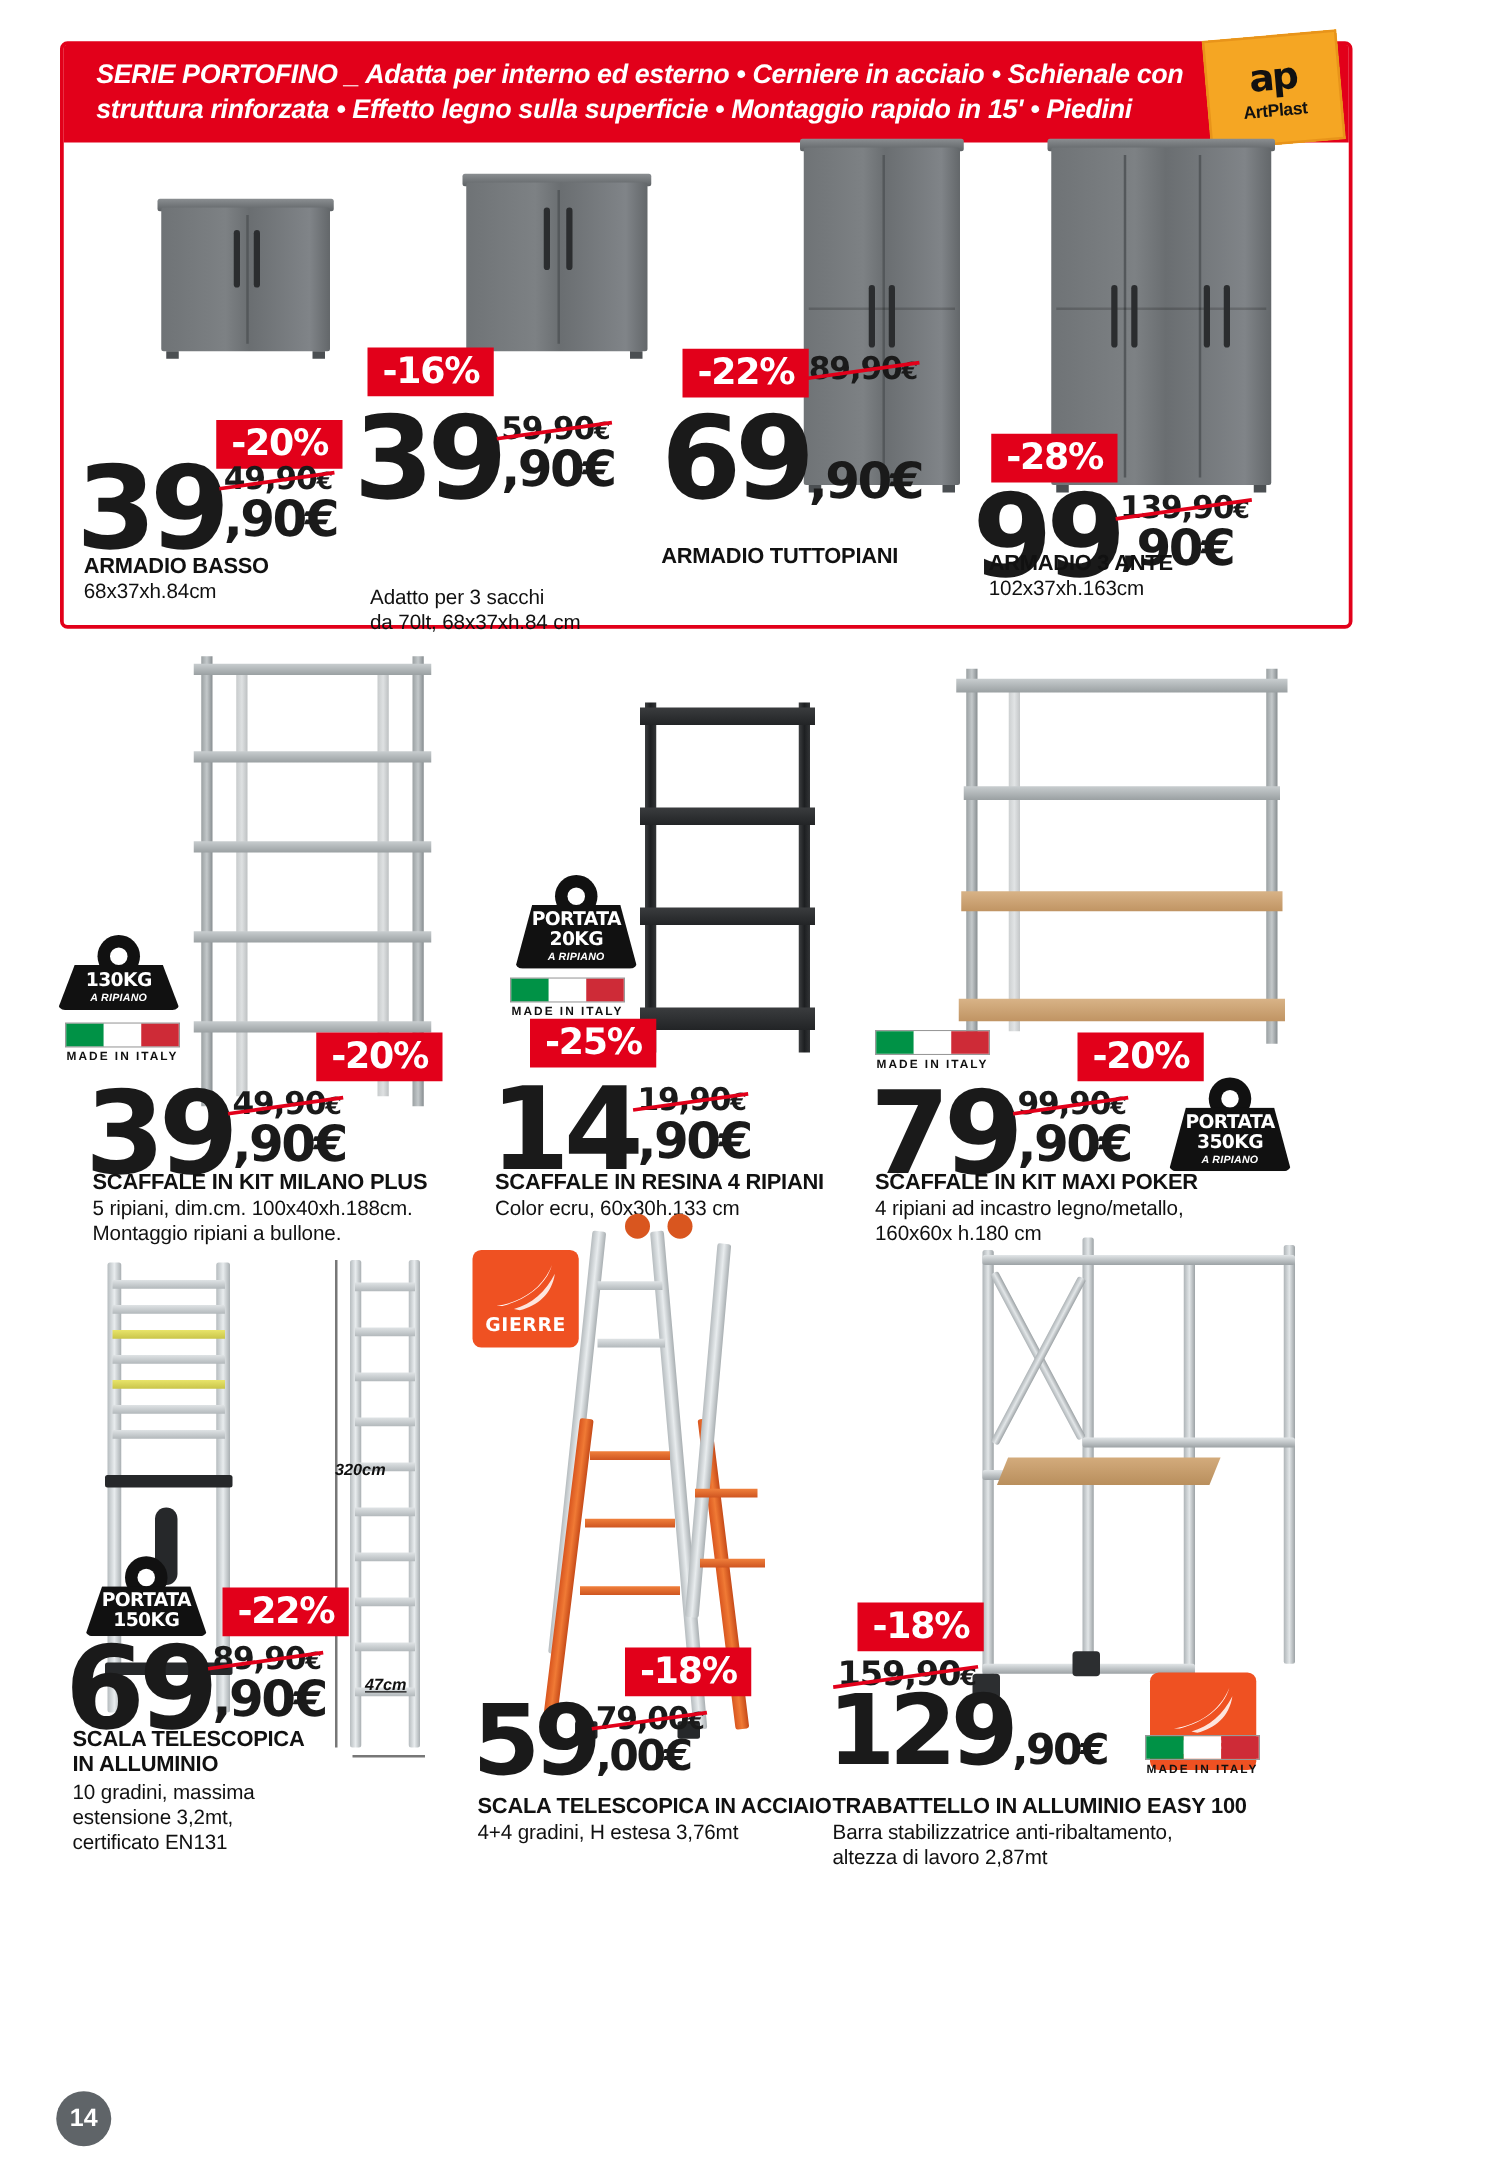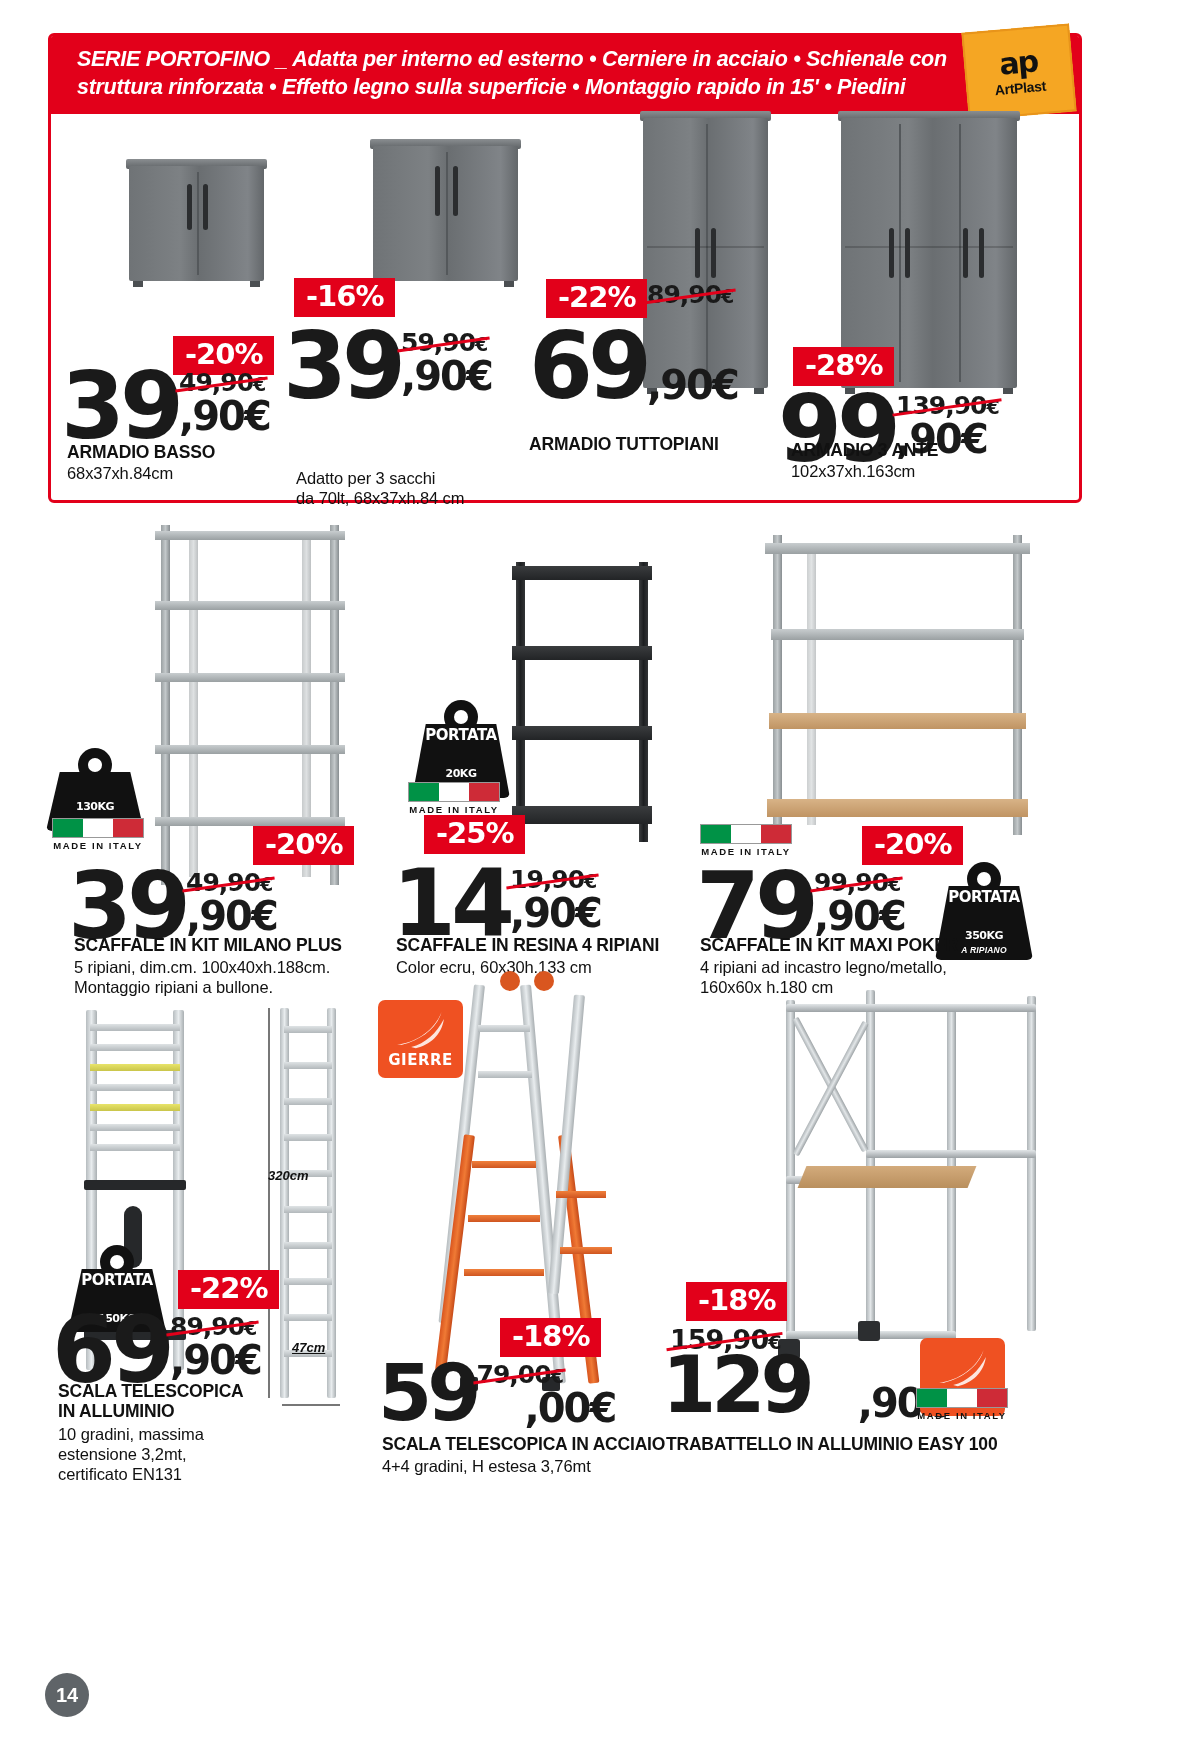--- a/index.html
+++ b/index.html
@@ -53,21 +53,21 @@
   }
   .price .old .eur{font-size:19px;}
   .price .old:after{
     content:"";position:absolute;left:-4px;right:-3px;top:52%;height:3px;
     background:#e2001a;transform:rotate(-8deg);
   }
   .price .dec{
     font-family:"DejaVu Sans",sans-serif;font-weight:bold;font-size:40px;color:#1a1a1a;
     letter-spacing:-2px;white-space:nowrap;display:block;margin-top:-4px;
   }
-  .price.small-big .dec{font-size:40px;margin-left:48px;}
+  .price.small-big .dec{font-size:34px;}
 
   .badge-disc{
     position:absolute;background:#e2001a;color:#fff;font-family:"DejaVu Sans",sans-serif;
     font-weight:bold;font-size:29px;letter-spacing:-1px;
     padding:4px 12px 6px 12px;line-height:1;
   }
 
   .prod-title{
     position:absolute;font-weight:bold;font-size:17.5px;color:#111;line-height:20px;
     letter-spacing:-0.2px;
@@ -93,21 +93,21 @@
     position:relative;
   }
   .wb-knob:after{content:"";position:absolute;left:10px;top:10px;width:14px;height:14px;
     border-radius:50%;background:#fff;}
   .wb-body{
     background:#111;color:#fff;text-align:center;margin-top:-10px;
     border-radius:10px 10px 6px 6px;padding:4px 2px 5px 2px;
     clip-path:polygon(14% 0,86% 0,100% 100%,0% 100%);
   }
   .wb-l1{font-family:"DejaVu Sans",sans-serif;font-weight:bold;font-size:15px;line-height:15px;letter-spacing:-0.5px;}
-  .wb-l2{font-family:"DejaVu Sans",sans-serif;font-weight:bold;font-size:11px;line-height:16px;letter-spacing:-0.5px;margin-top:23px;}
+  .wb-l2{font-family:"DejaVu Sans",sans-serif;font-weight:bold;font-size:15px;line-height:16px;letter-spacing:-0.5px;}
   .wb-l3{font-weight:bold;font-size:8.5px;letter-spacing:0.2px;margin-top:1px;font-style:italic;}
 
   
   .gierre{
     position:absolute;background:#ef5122;border-radius:7px;
     display:flex;flex-direction:column;align-items:center;justify-content:center;
   }
   .gierre-swoosh{width:100%;height:60%;position:relative;}
   .gierre-name{
     color:#fff;font-weight:bold;font-size:15px;letter-spacing:0.5px;margin-bottom:4px;
@@ -484,20 +484,22 @@
   <div class="prod-desc" style="left:382px;top:1456px;width:330px;">4+4 gradini, H estesa 3,76mt</div>
 
   <div class="badge-disc" style="left:686px;top:1282px;">-18%</div>
   <div class="price small-big" style="left:662px;top:1352px;">
     <span class="old" style="position:absolute;left:8px;top:-28px;font-size:27px;"><span>159,90</span><span class="eur">€</span></span>
     <span class="big">129</span><span class="right">
       <span class="dec" style="margin-top:28px;">,90€</span>
     </span>
   </div>
   <div class="prod-title" style="left:666px;top:1434px;width:380px;">TRABATTELLO IN ALLUMINIO EASY 100</div>
+  <div class="prod-desc" style="left:666px;top:1456px;width:400px;white-space:pre-line;">Barra stabilizzatrice anti-ribaltamento,
+altezza di lavoro 2,87mt</div>
 
   <div class="gierre" style="left:920px;top:1338px;width:85px;height:78px;">
     <div class="gierre-swoosh">
       <svg viewBox="0 0 60 40" width="100%" height="100%" preserveAspectRatio="xMidYMid meet">
         <path d="M10 34 C26 32 42 22 48 6 C44 20 30 30 14 34 Z" fill="#ffffff"></path>
         <path d="M22 36 C34 33 44 24 50 12 C48 26 38 34 26 37 Z" fill="#ffffff" opacity="0.85"></path>
       </svg>
     </div>
     <div class="gierre-name">GIERRE</div>
   </div>

